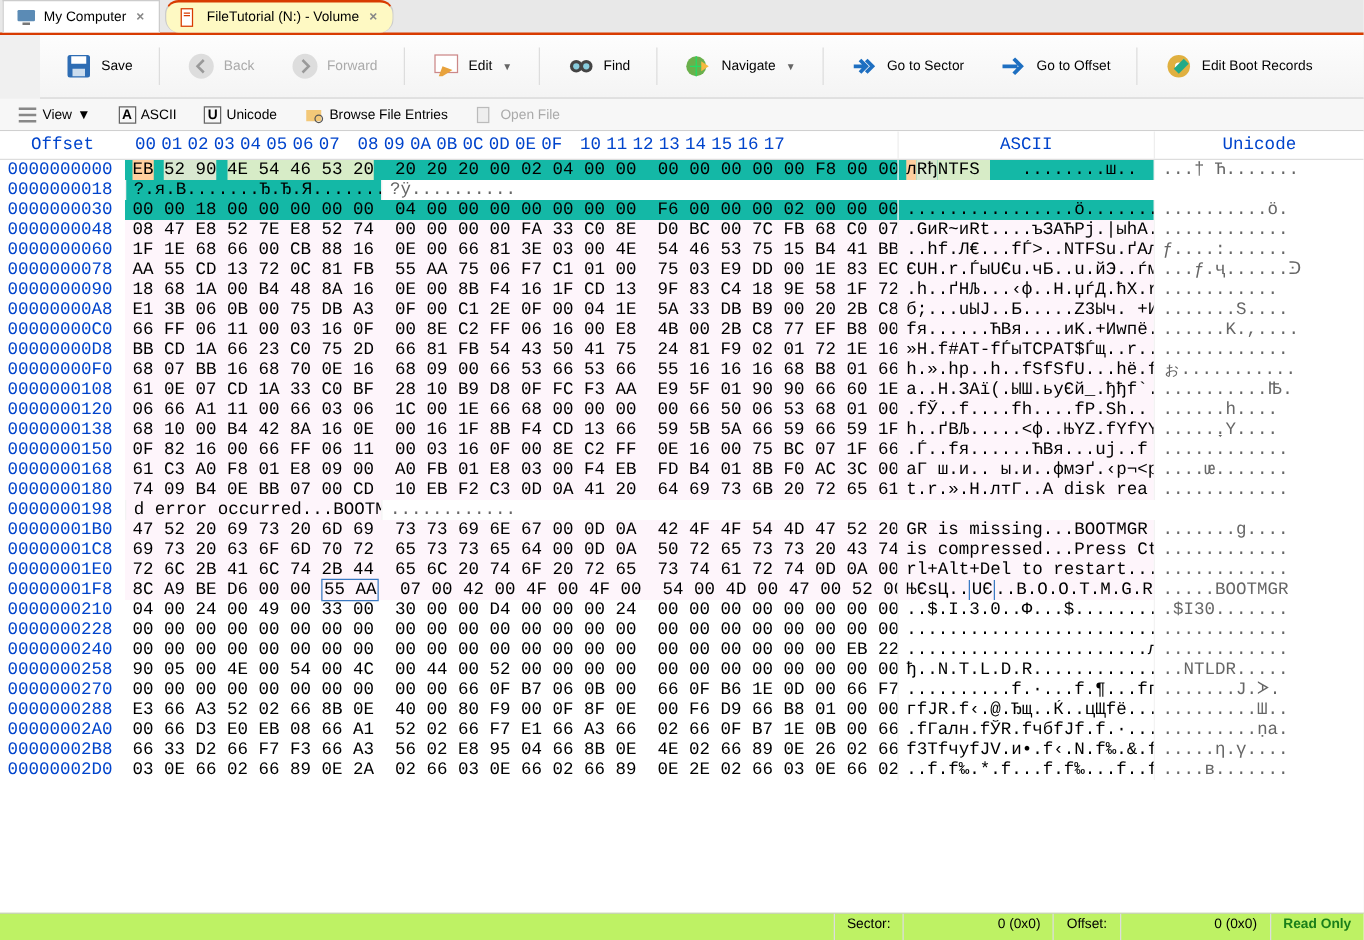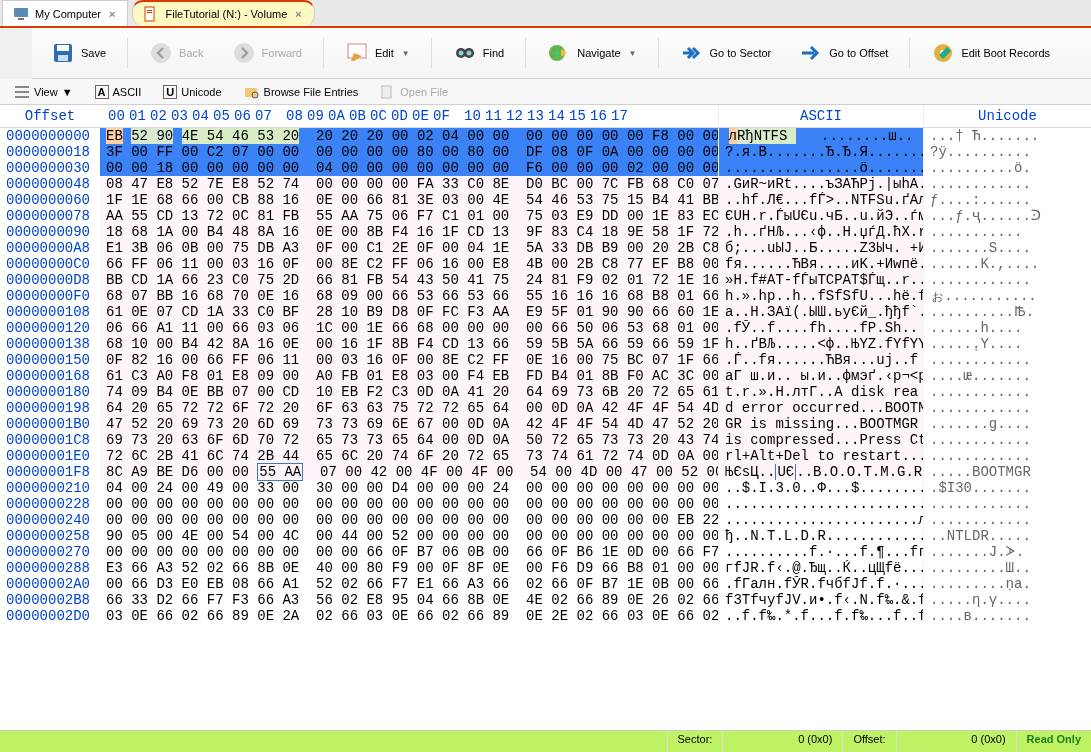--- a/index.html
+++ b/index.html
@@ -99,21 +99,21 @@
   display: flex;
   line-height: 16px;
   white-space: pre;
 }
 .cell-offset { width:100px; padding:0 6px; color:#0044cc; }
 .cell-hex { width:618px; padding:0 6px; color:#000; letter-spacing:0; }
 .cell-ascii { width:205px; padding:0 6px; color:#000; border-left:1px solid #f3f3f3; overflow:hidden; }
 .cell-unicode { flex:1; padding:0 6px; color:#666; border-left:1px solid #f3f3f3; overflow:hidden; }
 .hex-row:nth-child(odd){}
 
-.r0 .cell-hex, .r0 .cell-ascii { background:#3b82f6;text-align:center; }
+.r0 .cell-hex, .r0 .cell-ascii { background:#14b8a6; }
 .r3 .cell-hex, .r3 .cell-ascii { background:#fef5fb; }
 .r4 .cell-hex, .r4 .cell-ascii { background:#fef5fb; }
 .status-bar {
   border-top: 1px solid #ccc;
   background: #bef264;
   display: flex;
   height: 22px;
   font-size: 11px;
 }
 .status-cell { border-left:1px solid #ddd; padding:2px 10px; }
@@ -290,37 +290,37 @@
         <span>14</span>
         <span>15</span>
         <span>16</span>
         <span>17</span>
       </div>
     <div class="col-ascii">ASCII</div>
     <div class="col-unicode">Unicode</div>
   </div>
   <div class="hex-rows" id="hex-rows">
       <div class="hex-row r0"><div class="cell-offset">0000000000</div><div class="cell-hex"><span class="tag-eb">EB</span> <span class="tag-5290">52 90</span> <span class="tag-ntfs">4E 54 46 53 20</span>  20 20 20 00 02 04 00 00  00 00 00 00 00 F8 00 00</div><div class="cell-ascii"><span class="tag-eb">л</span><span class="tag-5290">Rђ</span><span class="tag-ntfs">NTFS </span>   ........ш..</div><div class="cell-unicode">...† Ћ.......</div></div>
-      <div class="hex-row r0"><div class="cell-offset">0000000018</div><div class="cell-hex">3F 00 FF 00 C2 07 00 00  00 00 00 00 80 00 80 00  DF 08 0F 0A 00 00 00 00</div><div class="cell-ascii">?.я.В.......Ђ.Ђ.Я.......</div><div class="cell-unicode">?ÿ..........</div></div>
+      <div class="hex-row r0"><div class="cell-offset">0000000018</div><div class="cell-ascii">?.я.В.......Ђ.Ђ.Я.......</div><div class="cell-unicode">?ÿ..........</div></div>
       <div class="hex-row r0"><div class="cell-offset">0000000030</div><div class="cell-hex">00 00 18 00 00 00 00 00  04 00 00 00 00 00 00 00  F6 00 00 00 02 00 00 00</div><div class="cell-ascii">................ö.......</div><div class="cell-unicode">..........ö.</div></div>
       <div class="hex-row r3"><div class="cell-offset">0000000048</div><div class="cell-hex">08 47 E8 52 7E E8 52 74  00 00 00 00 FA 33 C0 8E  D0 BC 00 7C FB 68 C0 07</div><div class="cell-ascii">.GиR~иRt....ъЗАЋРј.|ыhА.</div><div class="cell-unicode">............</div></div>
       <div class="hex-row r3"><div class="cell-offset">0000000060</div><div class="cell-hex">1F 1E 68 66 00 CB 88 16  0E 00 66 81 3E 03 00 4E  54 46 53 75 15 B4 41 BB</div><div class="cell-ascii">..hf.Л€...fЃ&gt;..NTFSu.ґAл</div><div class="cell-unicode">ƒ....:......</div></div>
       <div class="hex-row r3"><div class="cell-offset">0000000078</div><div class="cell-hex">AA 55 CD 13 72 0C 81 FB  55 AA 75 06 F7 C1 01 00  75 03 E9 DD 00 1E 83 EC</div><div class="cell-ascii">ЄUН.r.ЃыUЄu.чБ..u.йЭ..ѓм</div><div class="cell-unicode">...ƒ.ҷ......ᑔ</div></div>
       <div class="hex-row r3"><div class="cell-offset">0000000090</div><div class="cell-hex">18 68 1A 00 B4 48 8A 16  0E 00 8B F4 16 1F CD 13  9F 83 C4 18 9E 58 1F 72</div><div class="cell-ascii">.h..ґHЉ...‹ф..Н.џѓД.ћX.r</div><div class="cell-unicode">᩟...........</div></div>
       <div class="hex-row r3"><div class="cell-offset">00000000A8</div><div class="cell-hex">E1 3B 06 0B 00 75 DB A3  0F 00 C1 2E 0F 00 04 1E  5A 33 DB B9 00 20 2B C8</div><div class="cell-ascii">б;...uЫЈ..Б.....Z3Ыч. +И</div><div class="cell-unicode">.......Ѕ....</div></div>
       <div class="hex-row r3"><div class="cell-offset">00000000C0</div><div class="cell-hex">66 FF 06 11 00 03 16 0F  00 8E C2 FF 06 16 00 E8  4B 00 2B C8 77 EF B8 00</div><div class="cell-ascii">fя......ЋВя....иK.+Иwпё.</div><div class="cell-unicode">......K.,....</div></div>
       <div class="hex-row r3"><div class="cell-offset">00000000D8</div><div class="cell-hex">BB CD 1A 66 23 C0 75 2D  66 81 FB 54 43 50 41 75  24 81 F9 02 01 72 1E 16</div><div class="cell-ascii">»Н.f#АТ-fЃыTCPAТ$Ѓщ..r..</div><div class="cell-unicode">............</div></div>
       <div class="hex-row r3"><div class="cell-offset">00000000F0</div><div class="cell-hex">68 07 BB 16 68 70 0E 16  68 09 00 66 53 66 53 66  55 16 16 16 68 B8 01 66</div><div class="cell-ascii">h.».hp..h..fSfSfU...hё.f</div><div class="cell-unicode">ぉ...........</div></div>
       <div class="hex-row r3"><div class="cell-offset">0000000108</div><div class="cell-hex">61 0E 07 CD 1A 33 C0 BF  28 10 B9 D8 0F FC F3 AA  E9 5F 01 90 90 66 60 1E</div><div class="cell-ascii">a..Н.ЗАї(.ЫШ.ьуЄй_.ђђf`.</div><div class="cell-unicode">..........Ꙓ.</div></div>
       <div class="hex-row r3"><div class="cell-offset">0000000120</div><div class="cell-hex">06 66 A1 11 00 66 03 06  1C 00 1E 66 68 00 00 00  00 66 50 06 53 68 01 00</div><div class="cell-ascii">.fЎ..f....fh....fP.Sh..</div><div class="cell-unicode">.....᛾.h....</div></div>
       <div class="hex-row r3"><div class="cell-offset">0000000138</div><div class="cell-hex">68 10 00 B4 42 8A 16 0E  00 16 1F 8B F4 CD 13 66  59 5B 5A 66 59 66 59 1F</div><div class="cell-ascii">h..ґBЉ.....&lt;ф..ЊYZ.fYfYY.</div><div class="cell-unicode">......ָY....</div></div>
       <div class="hex-row r3"><div class="cell-offset">0000000150</div><div class="cell-hex">0F 82 16 00 66 FF 06 11  00 03 16 0F 00 8E C2 FF  0E 16 00 75 BC 07 1F 66</div><div class="cell-ascii">.Ѓ..fя......ЋВя...uј..f</div><div class="cell-unicode">............</div></div>
       <div class="hex-row r3"><div class="cell-offset">0000000168</div><div class="cell-hex">61 C3 A0 F8 01 E8 09 00  A0 FB 01 E8 03 00 F4 EB  FD B4 01 8B F0 AC 3C 00</div><div class="cell-ascii">aГ ш.и.. ы.и..фмэґ.‹р¬&lt;p¬‹.</div><div class="cell-unicode">....ᵫ.......</div></div>
       <div class="hex-row r3"><div class="cell-offset">0000000180</div><div class="cell-hex">74 09 B4 0E BB 07 00 CD  10 EB F2 C3 0D 0A 41 20  64 69 73 6B 20 72 65 61</div><div class="cell-ascii">t.r.».Н.лтГ..A disk rea</div><div class="cell-unicode">............</div></div>
-      <div class="hex-row r3"><div class="cell-offset">0000000198</div><div class="cell-hex">64 20 65 72 72 6F 72 20  6F 63 63 75 72 72 65 64  00 0D 0A 42 4F 4F 54 4D</div><div class="cell-ascii">d error occurred...BOOTM</div><div class="cell-unicode">............</div></div>
+      <div class="hex-row r3"><div class="cell-offset">0000000198</div><div class="cell-ascii">d error occurred...BOOTM</div><div class="cell-unicode">............</div></div>
       <div class="hex-row r3"><div class="cell-offset">00000001B0</div><div class="cell-hex">47 52 20 69 73 20 6D 69  73 73 69 6E 67 00 0D 0A  42 4F 4F 54 4D 47 52 20</div><div class="cell-ascii">GR is missing...BOOTMGR </div><div class="cell-unicode">.......g....</div></div>
       <div class="hex-row r3"><div class="cell-offset">00000001C8</div><div class="cell-hex">69 73 20 63 6F 6D 70 72  65 73 73 65 64 00 0D 0A  50 72 65 73 73 20 43 74</div><div class="cell-ascii">is compressed...Press Ct</div><div class="cell-unicode">............</div></div>
       <div class="hex-row r3"><div class="cell-offset">00000001E0</div><div class="cell-hex">72 6C 2B 41 6C 74 2B 44  65 6C 20 74 6F 20 72 65  73 74 61 72 74 0D 0A 00</div><div class="cell-ascii">rl+Alt+Del to restart...</div><div class="cell-unicode">............</div></div>
       <div class="hex-row r4"><div class="cell-offset">00000001F8</div><div class="cell-hex">8C A9 BE D6 00 00 <span class="tag-55aa">55 AA</span>  07 00 42 00 4F 00 4F 00  54 00 4D 00 47 00 52 00</div><div class="cell-ascii">ЊЄѕЦ..<span class="tag-55aa">UЄ</span>..B.O.O.T.M.G.R.</div><div class="cell-unicode">.....BOOTMGR</div></div>
       <div class="hex-row "><div class="cell-offset">0000000210</div><div class="cell-hex">04 00 24 00 49 00 33 00  30 00 00 D4 00 00 00 24  00 00 00 00 00 00 00 00</div><div class="cell-ascii">..$.I.3.0..Ф...$........</div><div class="cell-unicode">.$I30.......</div></div>
       <div class="hex-row "><div class="cell-offset">0000000228</div><div class="cell-hex">00 00 00 00 00 00 00 00  00 00 00 00 00 00 00 00  00 00 00 00 00 00 00 00</div><div class="cell-ascii">........................</div><div class="cell-unicode">............</div></div>
       <div class="hex-row "><div class="cell-offset">0000000240</div><div class="cell-hex">00 00 00 00 00 00 00 00  00 00 00 00 00 00 00 00  00 00 00 00 00 00 EB 22</div><div class="cell-ascii">.......................л</div><div class="cell-unicode">............</div></div>
       <div class="hex-row "><div class="cell-offset">0000000258</div><div class="cell-hex">90 05 00 4E 00 54 00 4C  00 44 00 52 00 00 00 00  00 00 00 00 00 00 00 00</div><div class="cell-ascii">ђ..N.T.L.D.R............</div><div class="cell-unicode">..NTLDR.....</div></div>
       <div class="hex-row "><div class="cell-offset">0000000270</div><div class="cell-hex">00 00 00 00 00 00 00 00  00 00 66 0F B7 06 0B 00  66 0F B6 1E 0D 00 66 F7</div><div class="cell-ascii">..........f.·...f.¶...fг</div><div class="cell-unicode">.......Ј.ᗆ.</div></div>
       <div class="hex-row "><div class="cell-offset">0000000288</div><div class="cell-hex">E3 66 A3 52 02 66 8B 0E  40 00 80 F9 00 0F 8F 0E  00 F6 D9 66 B8 01 00 00</div><div class="cell-ascii">гfЈR.f‹.@.Ђщ..Ќ..цЩfё...</div><div class="cell-unicode">.........Ш..</div></div>

